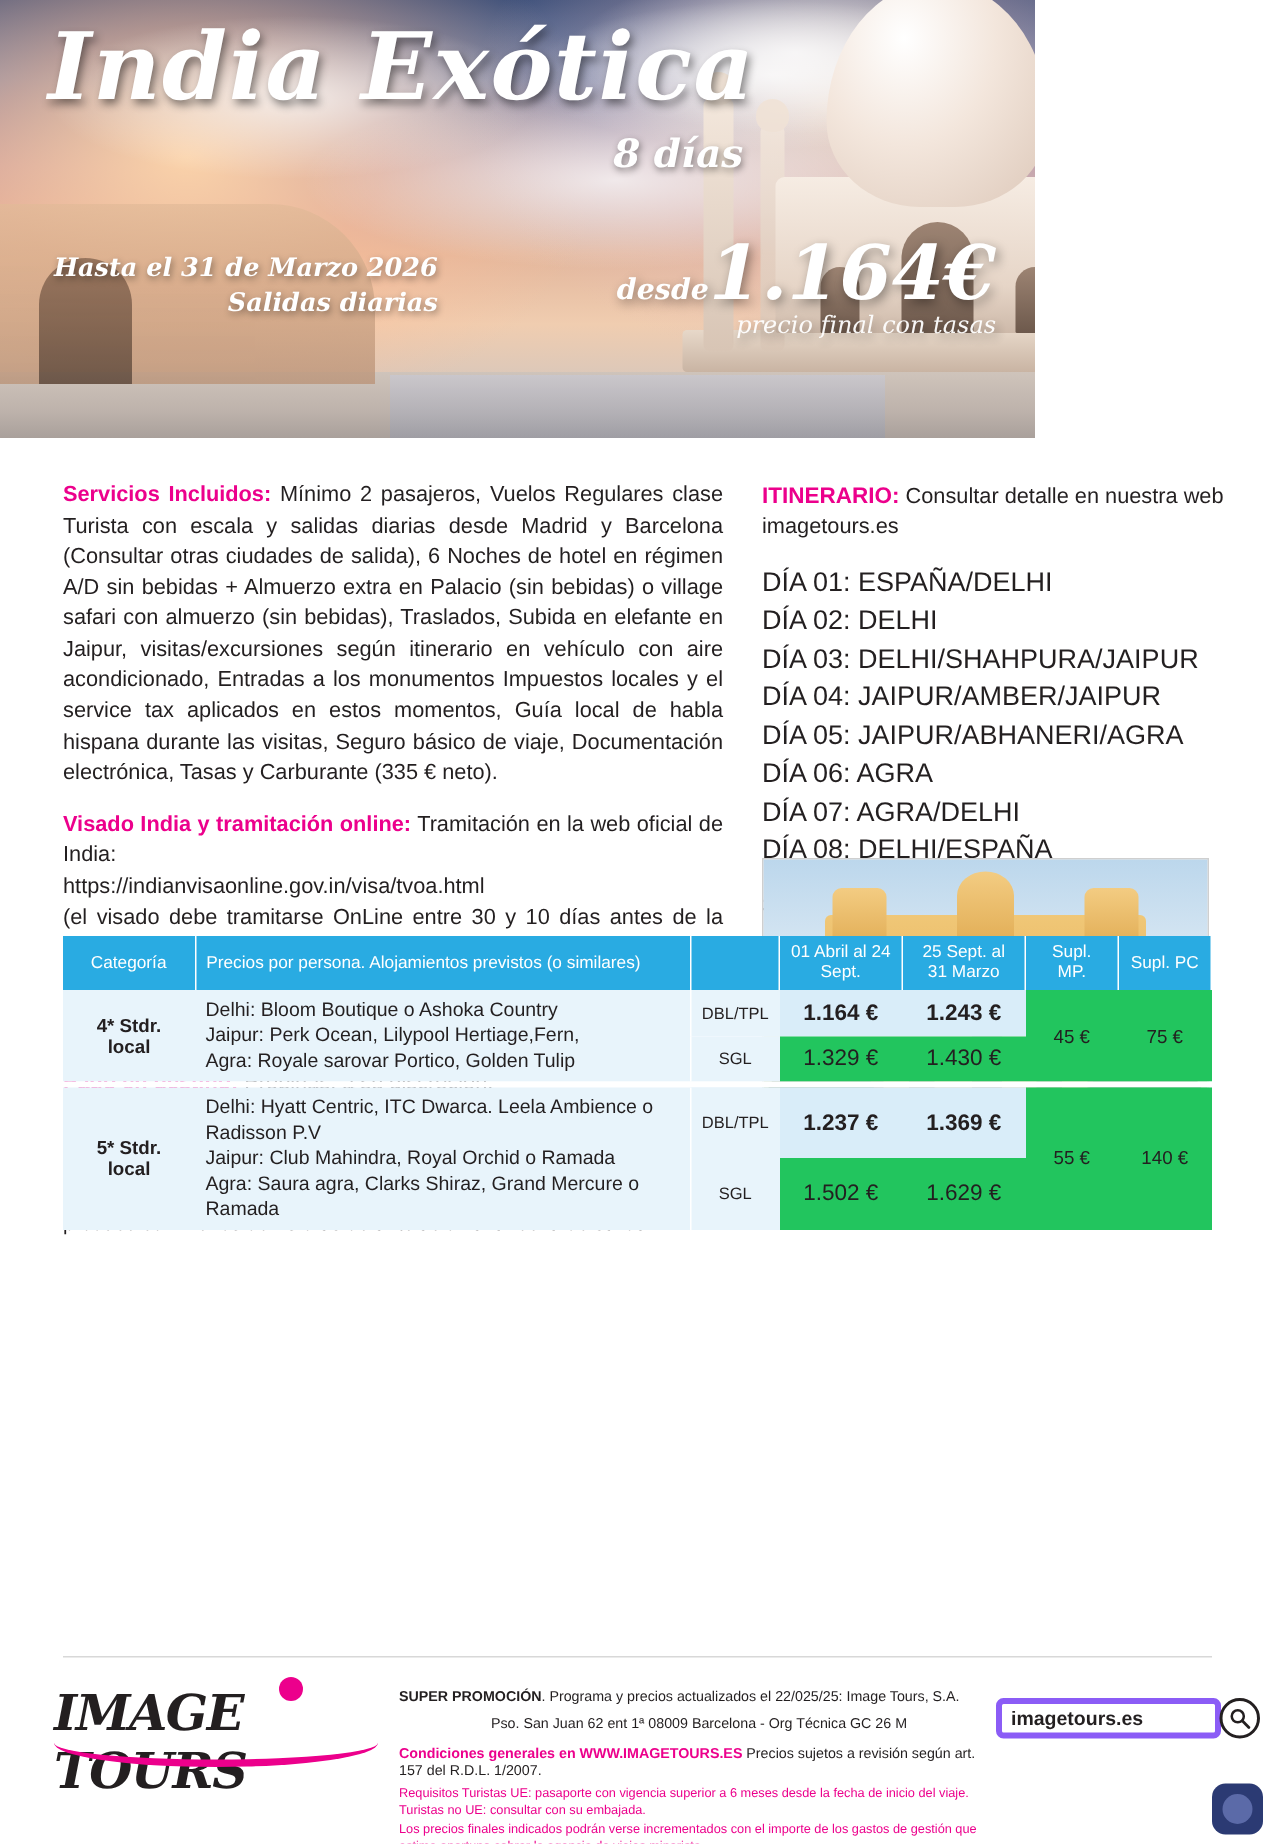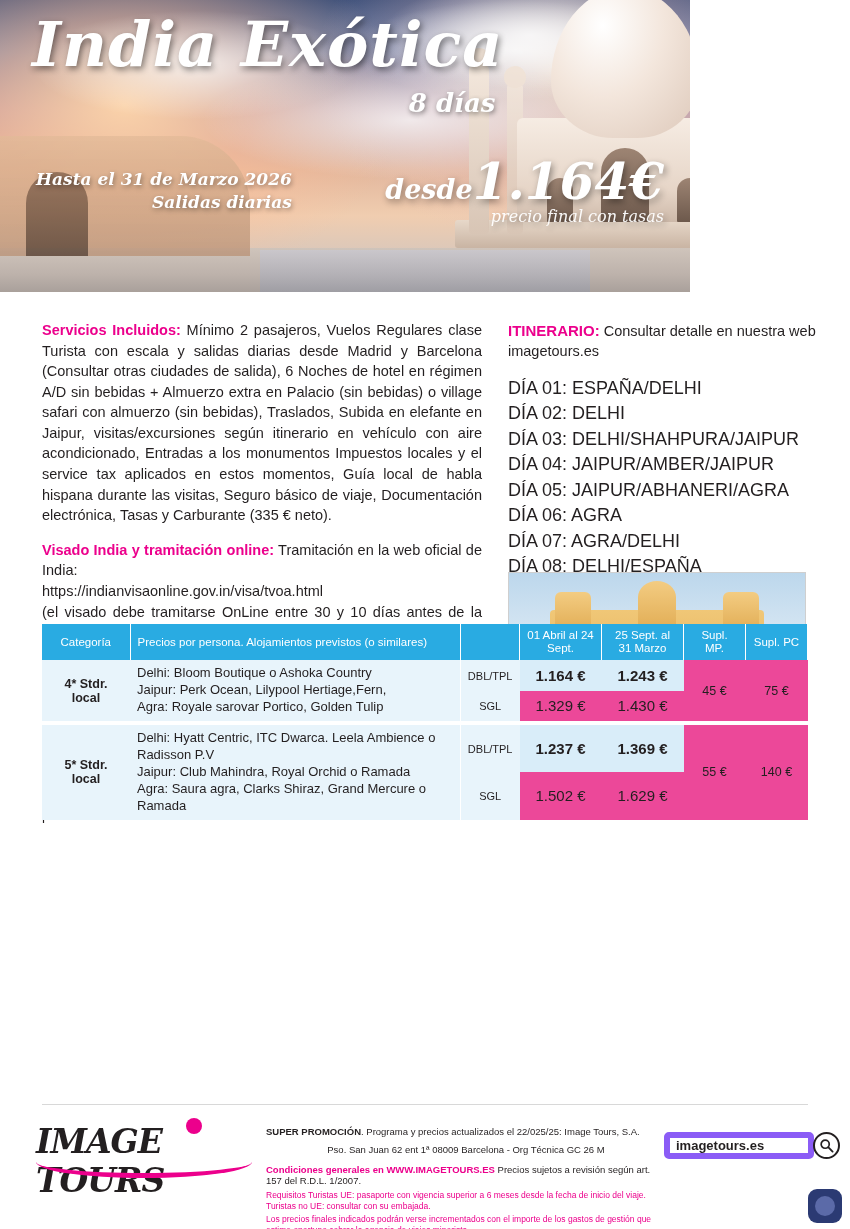--- a/index.html
+++ b/index.html
@@ -126,21 +126,21 @@
     font-size: 17px; color:#ffffff; line-height: 1.35;
     text-shadow: 1px 2px 5px rgba(0,0,0,.4);
     text-align: right;
   }
   .price-block {
     position:absolute; right: 26px; top: 152px; text-align: right;
     color:#ffffff; text-shadow: 2px 3px 7px rgba(0,0,0,.4);
   }
   .price-block .from {
     font-family:"DejaVu Serif", serif; font-style:italic; font-weight:bold;
-    font-size: 27px; display:inline-block; vertical-align: baseline;
+    font-size: 19px; display:inline-block; vertical-align: baseline;
   }
   .price-block .amount {
     font-family:"DejaVu Serif", serif; font-style:italic; font-weight:bold;
     font-size: 50px; display:inline-block; vertical-align: baseline; letter-spacing:0px;
   }
   .price-block .tail {
     font-family:"DejaVu Serif", serif; font-style:italic;
     font-size: 16px; display:block; margin-top:-4px; opacity:.95;
   }
 
@@ -201,21 +201,21 @@
   thead th.ctr { text-align:center; }
   .cat-cell { width: 88px; text-align:center; font-weight:bold; font-size:12.5px; color:#231f20; }
   .desc-cell { font-size: 13px; line-height: 1.3; color:#231f20; }
   .occ-cell { width: 58px; text-align:center; font-size:11px; color:#231f20; background:#e8f4fb; }
   .price-cell { width: 82px; text-align:center; font-size:15px; }
   .price-cell.bold { font-weight:bold; }
   .sup-cell { width: 62px; text-align:center; font-size:12.5px; }
   .rowA { background:#e8f4fb; }
   .rowB { background:#ffffff; }
   .band1 { background:#d9edf9; }
-  .band2 { background:#ec4899;margin-top:12px; }
+  .band2 { background:#22c55e;margin-top:12px; }
   tr.sep td { height:4px; padding:0; background:#ffffff; }
   td.bl { border-left:1px solid #ffffff; }
 
   
   .footer { position:absolute; left:0; top:1110px; width:850px; height:119px; background:#ffffff; }
   .logo { position:absolute; left: 36px; top: 12px; width: 220px; height: 58px; }
   .logo .txt {
     font-family:"DejaVu Serif", serif; font-style:italic; font-weight:bold;
     font-size: 33px; color:#231f20; letter-spacing:-1px;
   }
@@ -230,21 +230,21 @@
   .foot-text { position:absolute; left: 266px; top: 16px; width: 400px; }
   .ft-promo { font-size: 9.5px; color:#231f20; font-weight:bold; }
   .ft-promo span.norm { font-weight:normal; }
   .ft-addr { font-size: 9.5px; color:#231f20; margin-top: 7px; text-align: center; }
   .ft-cond { font-size: 9.5px; color:#ec008c; font-weight:bold; margin-top: 9px; }
   .ft-cond a { color:#ec008c; text-decoration:none; }
   .ft-cond .gray { color:#231f20; font-weight:normal; }
   .ft-req { font-size: 8.5px; color:#ec008c; margin-top: 4px; line-height:1.35; }
   .search-box {
     position:absolute; right: 36px; top: 22px; width: 150px; height: 27px;
-    border: 6px solid #8b5cf6; border-radius: 5px; background:#fff;
+    border: 4px solid #8b5cf6; border-radius: 5px; background:#fff;
     display:flex; align-items:center; padding: 0 6px;
   }
   .search-box .label { font-size: 13px; font-weight:bold; color:#231f20; font-family:"Liberation Sans",sans-serif; }
   .search-btn {
     position:absolute; right: 10px; top: 22px; width: 27px; height: 27px;
     border-radius:50%; border:2px solid #231f20; background:#fff;
     display:flex; align-items:center; justify-content:center;
   }
   .search-btn svg { display:block; }
   .badge {

